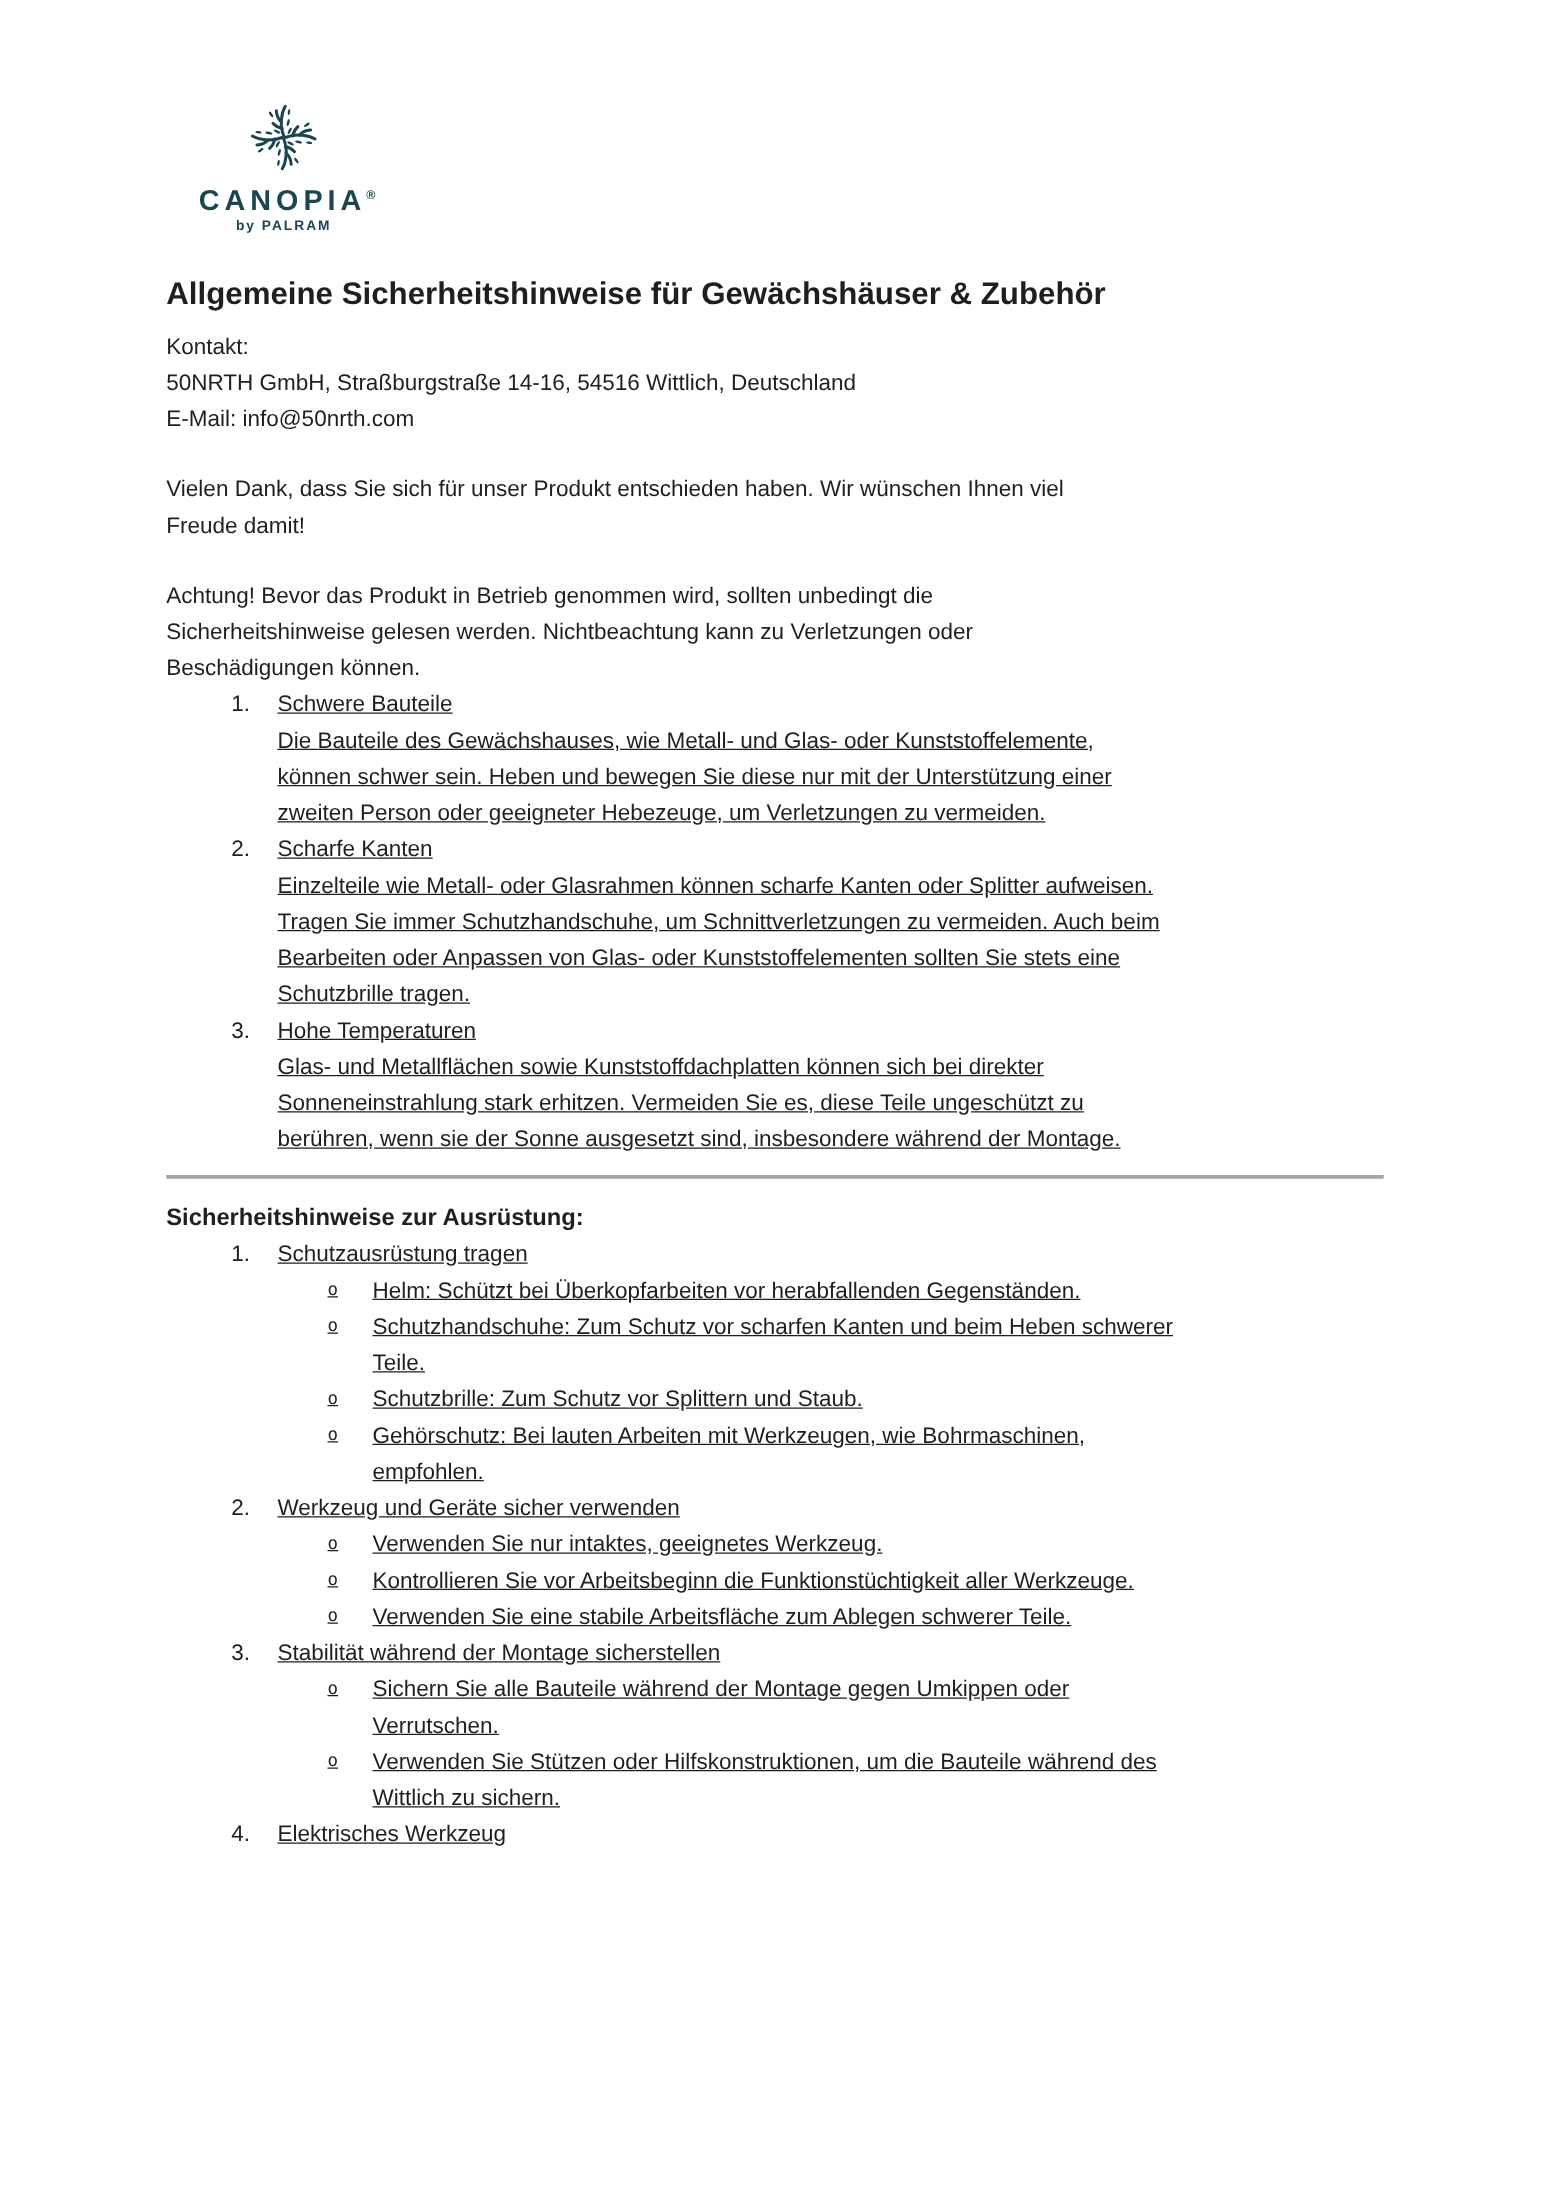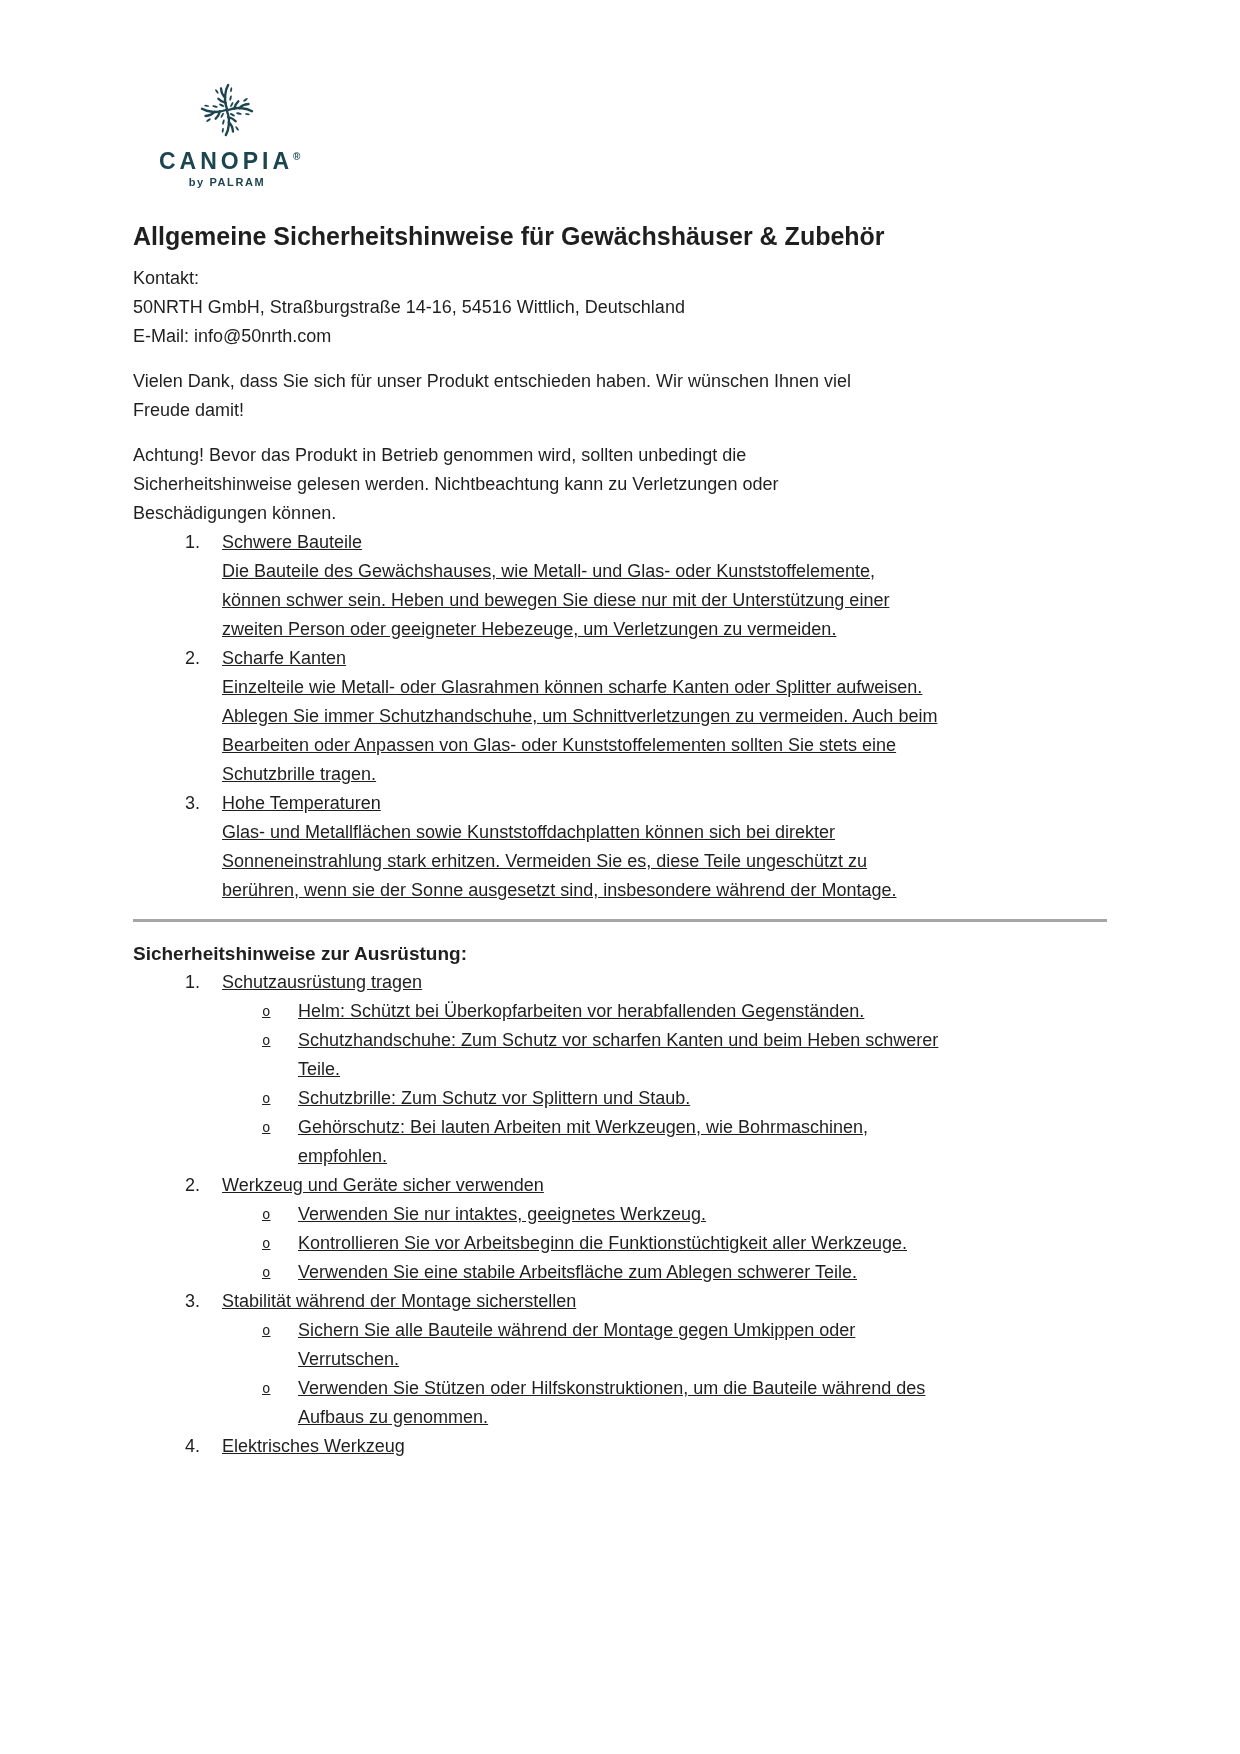--- a/index.html
+++ b/index.html
@@ -11,21 +11,21 @@
   }
   
   .logo-block{margin-left:26px;width:136px;text-align:center;}
   .logo-block svg{display:block;margin:0 auto;}
   .brand-word{color:#1d4550;font-weight:700;font-size:23px;letter-spacing:4px;line-height:26px;white-space:nowrap;margin-top:2px;}
   .brand-reg{font-size:10px;vertical-align:super;letter-spacing:0;}
   .brand-byline{color:#1d4550;font-weight:700;font-size:11px;letter-spacing:1.6px;line-height:14px;margin-top:1px;}
   
   h1.doc-title{font-size:25px;font-weight:700;margin:34px 0 0 0;line-height:26px;color:#1f1f1f;}
   .contact-block{margin-top:15px;}
-  .para{margin-top:16px;}
+  .para{margin-top:27px;}
   .section-heading{font-weight:700;font-size:19px;line-height:29px;margin-top:27px;}
   .doc-line{line-height:29px;}
   b,strong{font-weight:400;}
   
   .oli{display:flex;padding-left:52px;}
   .oli .num{flex:0 0 37px;line-height:29px;}
   .oli .oli-body{flex:1 1 auto;min-width:0;text-decoration:underline;}
   .subli{display:flex;margin-left:40px;}
   .subli .sub-marker{flex:0 0 36px;font-family:"DejaVu Sans Mono", monospace;font-size:14px;line-height:29px;}
   .subli .sub-body{flex:1 1 auto;min-width:0;}
@@ -87,21 +87,21 @@
       <div class="doc-line">können schwer sein. Heben und bewegen Sie diese nur mit der Unterstützung einer</div>
       <div class="doc-line">zweiten Person oder geeigneter Hebezeuge, um Verletzungen zu vermeiden.</div>
     </div>
   </div>
 
   <div class="oli">
     <span class="num">2.</span>
     <div class="oli-body">
       <div class="doc-line">Scharfe Kanten</div>
       <div class="doc-line">Einzelteile wie Metall- oder Glasrahmen können scharfe Kanten oder Splitter aufweisen.</div>
-      <div class="doc-line">Ablegen Sie immer Schutzhandschuhe, um Schnittverletzungen zu vermeiden. Auch beim</div>
+      <div class="doc-line">Tragen Sie immer Schutzhandschuhe, um Schnittverletzungen zu vermeiden. Auch beim</div>
       <div class="doc-line">Bearbeiten oder Anpassen von Glas- oder Kunststoffelementen sollten Sie stets eine</div>
       <div class="doc-line">Schutzbrille tragen.</div>
     </div>
   </div>
 
   <div class="oli">
     <span class="num">3.</span>
     <div class="oli-body">
       <div class="doc-line">Hohe Temperaturen</div>
       <div class="doc-line">Glas- und Metallflächen sowie Kunststoffdachplatten können sich bei direkter</div>
@@ -180,21 +180,21 @@
         <span class="sub-marker">o</span>
         <div class="sub-body">
           <div class="doc-line">Sichern Sie alle Bauteile während der Montage gegen Umkippen oder</div>
           <div class="doc-line">Verrutschen.</div>
         </div>
       </div>
       <div class="subli">
         <span class="sub-marker">o</span>
         <div class="sub-body">
           <div class="doc-line">Verwenden Sie Stützen oder Hilfskonstruktionen, um die Bauteile während des</div>
-          <div class="doc-line">Aufbaus zu genommen.</div>
+          <div class="doc-line">Wittlich zu sichern.</div>
         </div>
       </div>
     </div>
   </div>
 
   <div class="oli">
     <span class="num">4.</span>
     <div class="oli-body">
       <div class="doc-line">Elektrisches Werkzeug</div>
     </div>

